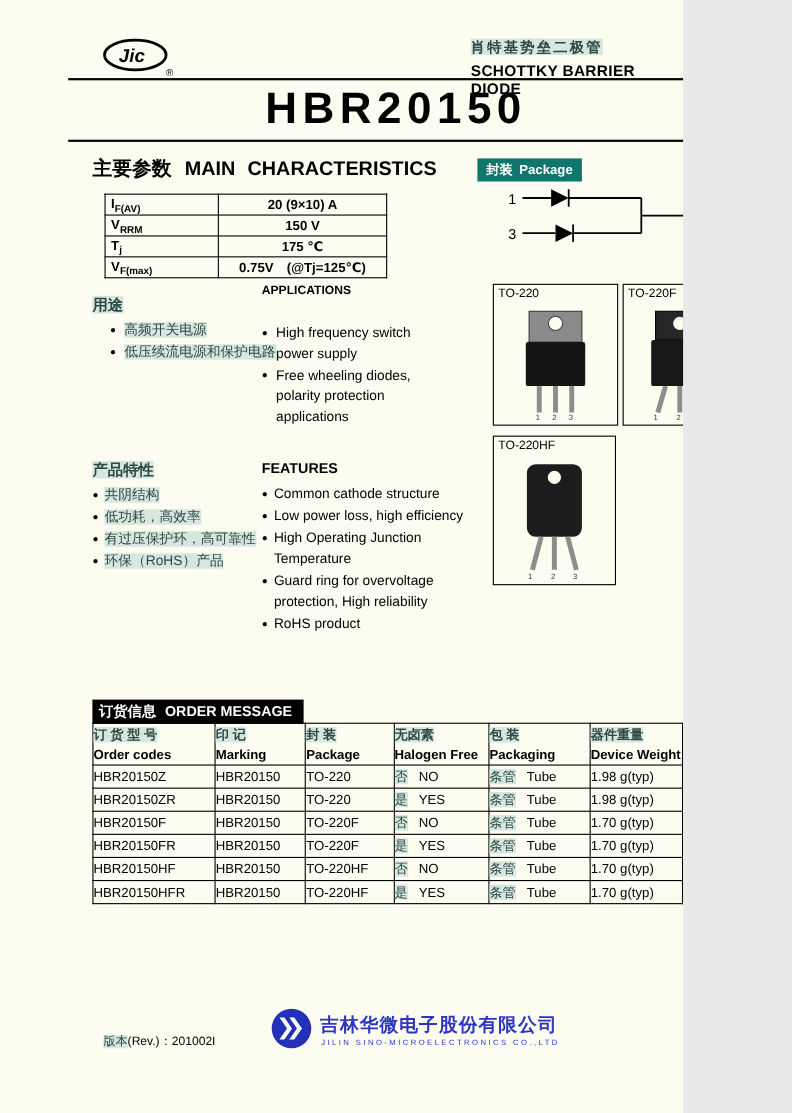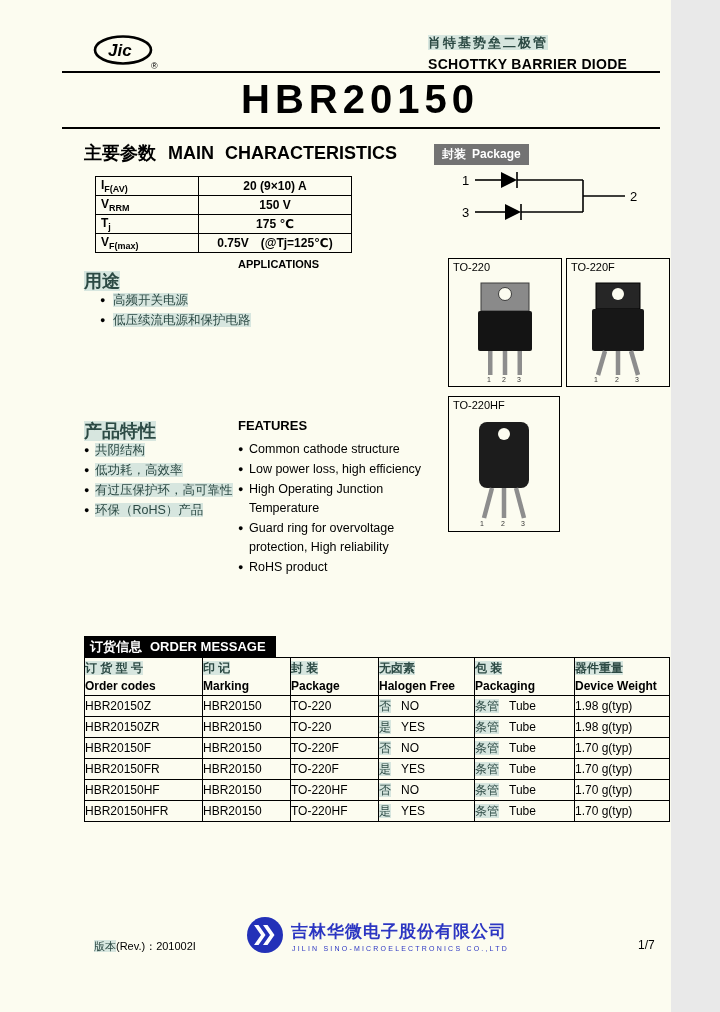--- a/index.html
+++ b/index.html
@@ -1,43 +1,43 @@
 <!DOCTYPE html>
 <html><head>
 <meta charset="utf-8">
 <style>
   html,body{margin:0;padding:0;}
   body{width:720px;height:1012px;background:#e9e9e9;}
-  .page{position:relative;width:671px;height:1012px;background:#fcfcf0;overflow:hidden;
+  .page{position:relative;width:621px;height:1012px;background:#fcfcf0;overflow:hidden;
         font-family:"Liberation Sans","DejaVu Sans",sans-serif;color:#000;}
   .cnh{background:#d7e6df;color:#2c4a44;}
   .rule{position:absolute;left:62px;width:598px;height:2px;background:#000;}
   .logo-wrap{position:absolute;left:92px;top:33px;}
   .brand{position:absolute;left:428px;top:34px;}
   .brand-cn{font-size:13px;font-weight:bold;letter-spacing:2px;}
   .brand-en{font-size:14px;font-weight:bold;margin-top:4px;letter-spacing:.3px;}
   .part-title{position:absolute;left:0;top:77px;width:720px;text-align:center;
               font-size:40px;font-weight:bold;letter-spacing:5px;}
   .mc-title{position:absolute;left:84px;top:141px;font-size:18px;font-weight:bold;}
   .gap{display:inline-block;width:12px;}
   .ws6{word-spacing:6px;}
   table.chars{position:absolute;left:95px;top:176px;border-collapse:collapse;}
   table.chars td{border:1.4px solid #000;font-size:12px;font-weight:bold;height:18px;padding:0 5px;}
   table.chars td.param{width:92px;text-align:left;}
   table.chars td.val{width:142px;text-align:center;}
   table.chars sub{font-size:9px;}
   .note:not(:empty){margin-left:12px;}
-  .pkg-label{position:absolute;left:434px;top:144px;background:#737373;color:#fff;
+  .pkg-label{position:absolute;left:434px;top:144px;background:#0f766e;color:#fff;
              font-size:12px;font-weight:bold;padding:2px 8px;}
   .pkg-label .cnp{margin-right:6px;}
   .diode-svg{position:absolute;left:455px;top:163px;}
   .pkg-box{position:absolute;border:1px solid #000;}
   .pkg-name{position:absolute;left:4px;top:2px;font-size:11px;}
   .pkg-box svg{position:absolute;left:50%;transform:translateX(-50%);bottom:3px;}
-  .sec-head{position:absolute;font-size:18px;font-weight:bold;}
+  .sec-head{position:absolute;font-size:14px;font-weight:bold;}
   .blist{position:absolute;list-style:none;margin:0;padding:0;}
   .blist li{position:relative;padding-left:13px;font-size:12.5px;line-height:19px;margin-bottom:1px;}
   .blist li::before{content:"\25CF";position:absolute;left:0;top:0;font-size:9px;line-height:19px;}
   .blist.tight li{padding-left:11px;}
   .order-label{position:absolute;left:84px;top:636px;background:#000;color:#fff;
                font-size:13px;font-weight:bold;padding:2px 10px 2px 6px;}
   table.order-table{position:absolute;left:84px;top:657px;border-collapse:collapse;}
   table.order-table th,table.order-table td{border:1.2px solid #000;font-size:12px;padding:0 0;text-align:left;}
   table.order-table th{height:37px;vertical-align:middle;font-weight:bold;}
   table.order-table td{height:20px;font-weight:normal;}
@@ -160,20 +160,24 @@
       <text x="58" y="108" font-size="7" fill="#333">3</text>
     </svg>
   </div>
 
   <div class="sec-head" style="left:84px;top:269px"><span class="cnh">用途</span></div>
   <ul class="blist" style="left:100px;top:291px;width:152px">
     <li><span class="cnh">高频开关电源</span></li>
     <li><span class="cnh">低压续流电源和保护电路</span></li>
   </ul>
   <div class="sec-head" style="left:238px;top:258px;font-size:11px">APPLICATIONS</div>
+  <ul class="blist" style="left:238px;top:293px;width:158px">
+    <li>High frequency switch power supply</li>
+    <li>Free wheeling diodes, polarity protection applications</li>
+  </ul>
 
   <div class="sec-head" style="left:84px;top:419px"><span class="cnh">产品特性</span></div>
   <ul class="blist tight" style="left:84px;top:441px;width:160px">
     <li><span class="cnh">共阴结构</span></li>
     <li><span class="cnh">低功耗，高效率</span></li>
     <li><span class="cnh">有过压保护环，高可靠性</span></li>
     <li><span class="cnh">环保（RoHS）产品</span></li>
   </ul>
   <div class="sec-head" style="left:238px;top:418px;font-size:13px">FEATURES</div>
   <ul class="blist tight" style="left:238px;top:440px;width:196px">

